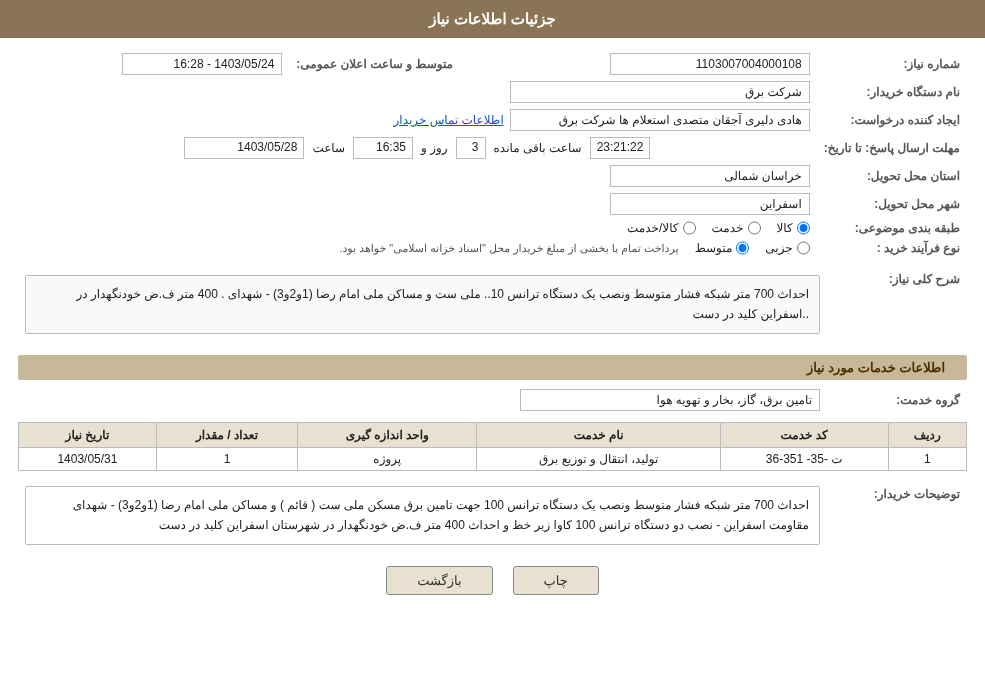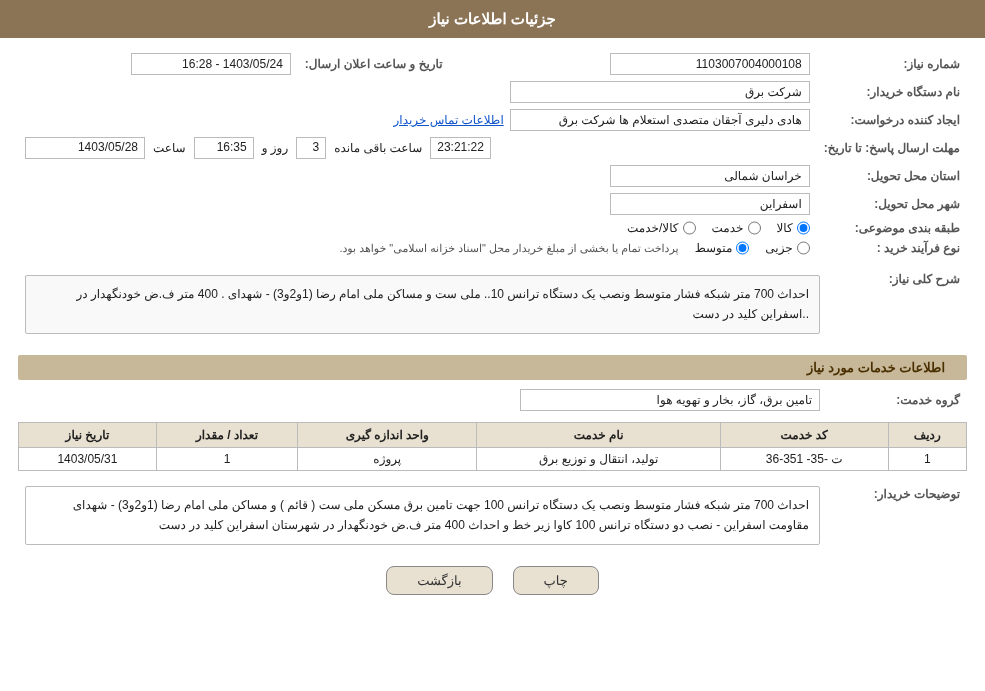--- a/index.html
+++ b/index.html
@@ -127,21 +127,21 @@
       display: flex;
       flex-direction: row;
       justify-content: center;
       gap: 20px;
       margin: 18px 0 10px 0;
     }
     .btn {
       padding: 6px 30px;
       font-size: 13px;
       border: 1px solid #888;
-      border-radius: 8px;
+      border-radius: 3px;
       cursor: pointer;
       font-family: Tahoma, Arial, sans-serif;
     }
     .btn-print {
       background: #e8e0d0;
       color: #333;
     }
     .btn-back {
       background: #e8e0d0;
       color: #333;
@@ -187,21 +187,21 @@
 
     <div class="main-content">
 
       <table class="info-table">
         <tbody>
             <tr>
           <td class="label-cell">شماره نیاز:</td>
           <td>
             <div class="value-box" style="min-width:200px;">1103007004000108</div>
           </td>
-          <td class="label-cell" style="padding-right:30px;">تاریخ و ساعت اعلان ارسال:</td>
+          <td class="label-cell" style="padding-right:30px;">متوسط و ساعت اعلان عمومی:</td>
           <td>
             <div class="value-box" style="min-width:160px;">1403/05/24 - 16:28</div>
           </td>
         </tr>
 
         <tr>
           <td class="label-cell">نام دستگاه خریدار:</td>
           <td colspan="3">
             <div class="value-box" style="min-width:300px;">شرکت برق</div>
           </td>
@@ -213,21 +213,21 @@
             <div class="row-flex">
               <div class="value-box" style="min-width:300px;">هادی دلیری آجقان متصدی استعلام ها  شرکت برق</div>
               <span class="link-blue">اطلاعات تماس خریدار</span>
             </div>
           </td>
         </tr>
 
         <tr>
           <td class="label-cell">مهلت ارسال پاسخ: تا تاریخ:</td>
           <td colspan="3">
-            <div class="row-flex" style="flex-direction: row-reverse; justify-content: flex-start; gap: 8px;">
+            <div class="row-flex" style="flex-direction: row-reverse; justify-content: center; gap: 8px;">
               <div class="small-box" style="min-width:120px;">1403/05/28</div>
               <span>ساعت</span>
               <div class="small-box">16:35</div>
               <span>روز و</span>
               <div class="small-box" style="min-width:30px;">3</div>
               <span>ساعت باقی مانده</span>
               <div class="small-box">23:21:22</div>
             </div>
           </td>
         </tr>

